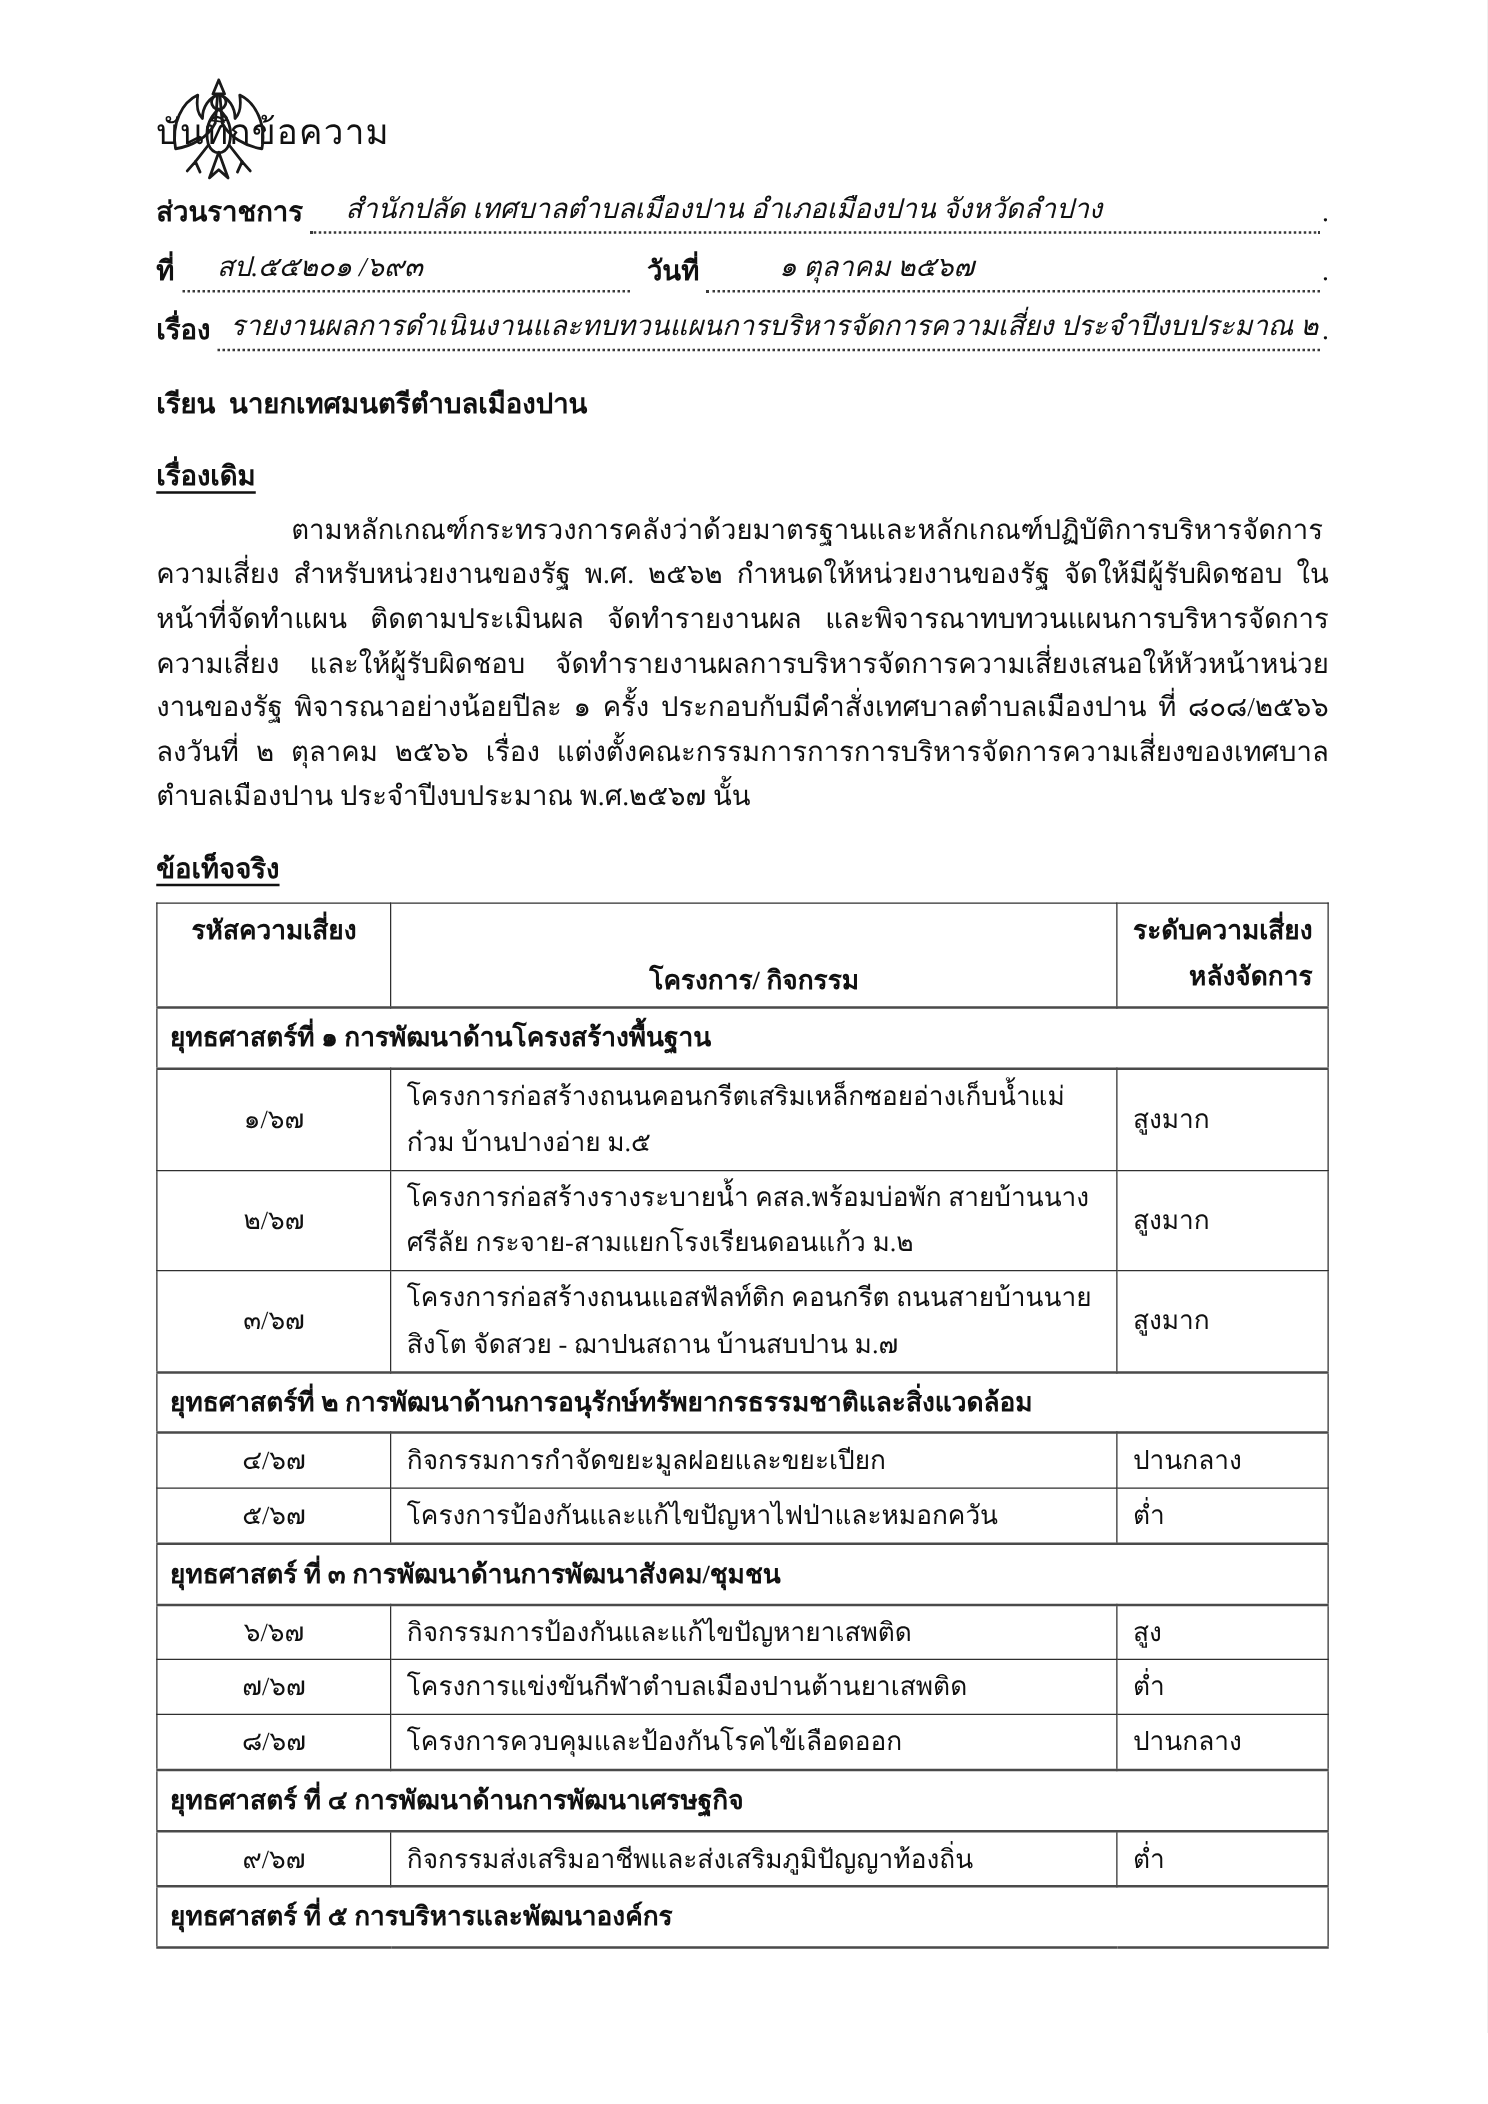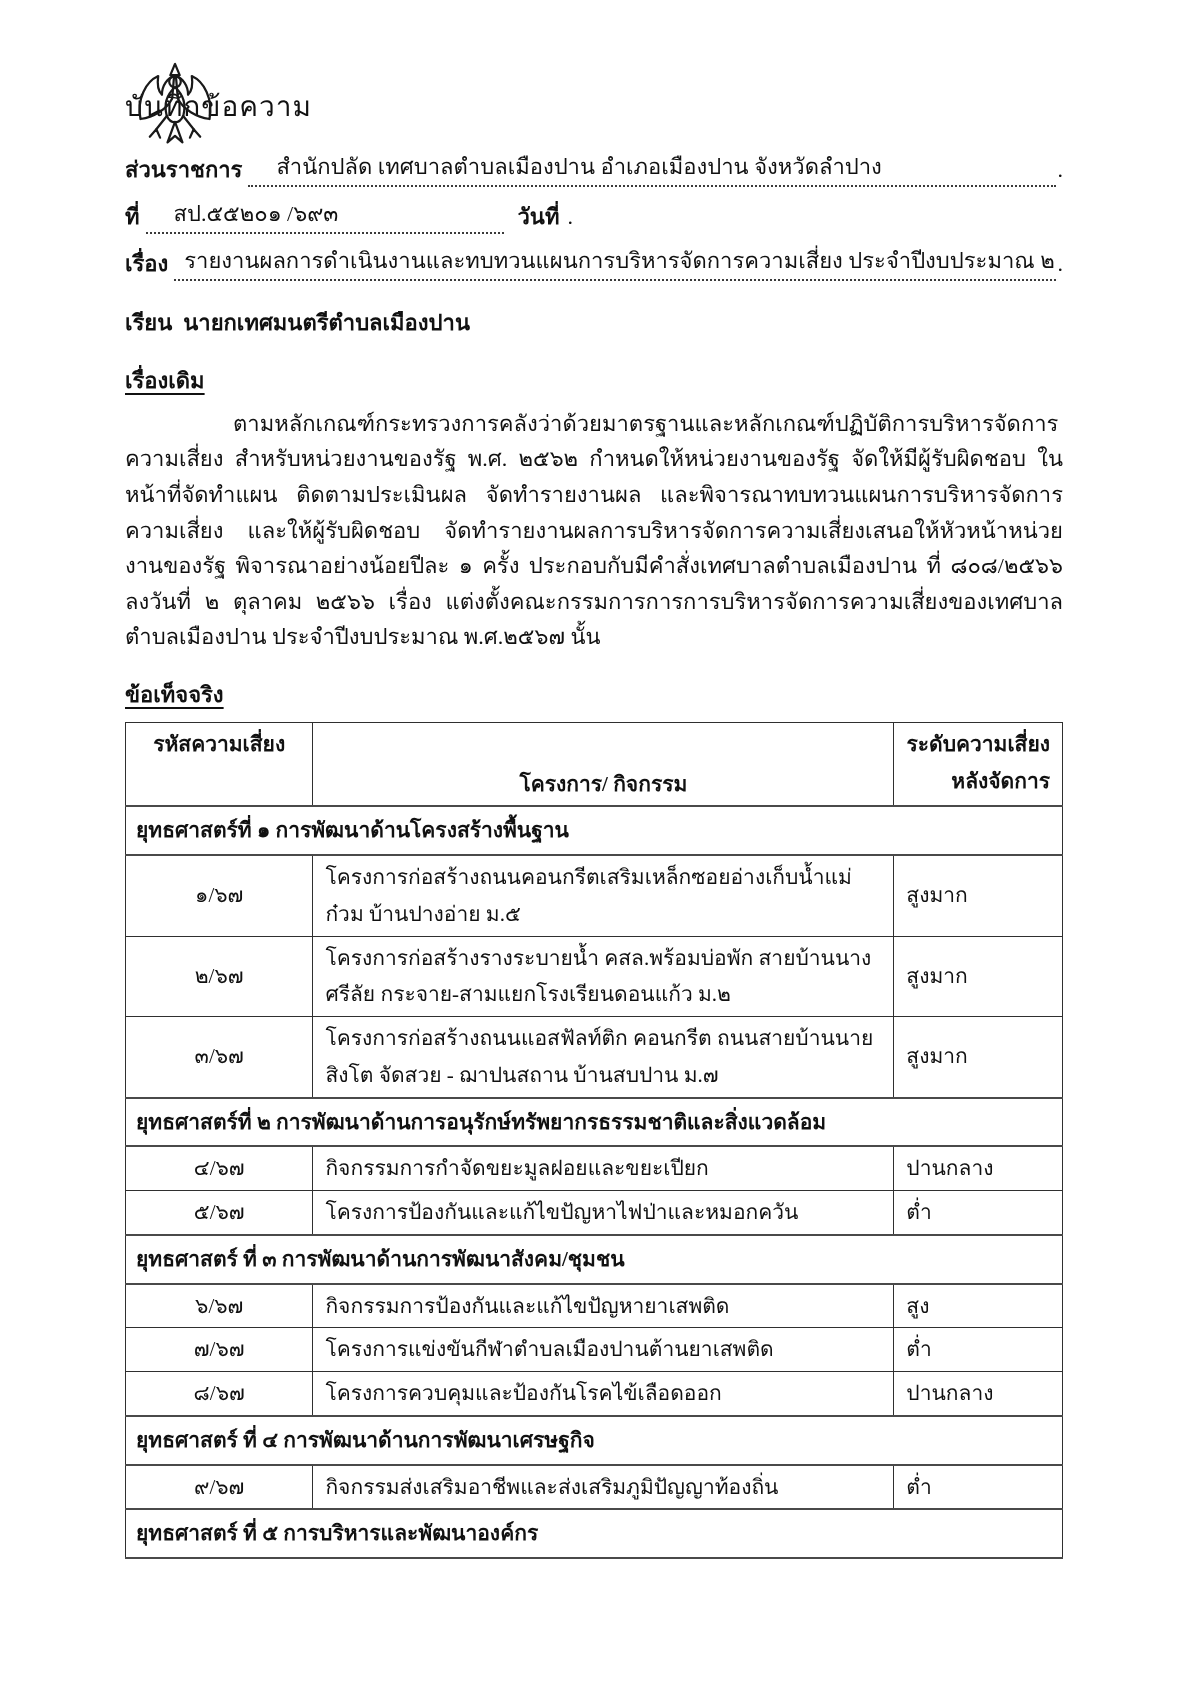--- a/index.html
+++ b/index.html
@@ -25,20 +25,21 @@
     letter-spacing:1px;
   }
   .field-row { display:flex; align-items:flex-end; margin-bottom:9px; white-space:nowrap; }
   .f-label { font-weight:bold; flex:0 0 auto; padding-right:6px; }
   .dotfill {
     flex:1 1 auto;
     border-bottom:2px dotted #3a3a3a;
     padding:0 0 1px 28px;
     overflow:hidden;
     white-space:nowrap;
+    font-style:italic;
   }
   .dotfill.fixed { flex:0 0 330px; }
   .dotfill.date-fill { padding-left:58px; }
   .line-end { flex:0 0 auto; padding-left:2px; }
   .to-line { font-weight:bold; margin:24px 0 10px 0; }
   .sec-heading {
     font-weight:bold;
     text-decoration:underline;
     text-underline-offset:5px;
     margin:22px 0 8px 0;
@@ -98,20 +99,21 @@
   <div class="field-row">
     <span class="f-label">ส่วนราชการ</span>
     <span class="dotfill">สำนักปลัด  เทศบาลตำบลเมืองปาน  อำเภอเมืองปาน  จังหวัดลำปาง</span>
     <span class="line-end">.</span>
   </div>
 
   <div class="field-row">
     <span class="f-label">ที่</span>
     <span class="dotfill fixed">สป.๕๕๒๐๑ /๖๙๓</span>
     <span class="f-label" style="padding-left:14px;">วันที่</span>
+    <span class="dotfill date-fill">๑  ตุลาคม  ๒๕๖๗</span>
     <span class="line-end">.</span>
   </div>
 
   <div class="field-row">
     <span class="f-label">เรื่อง</span>
     <span class="dotfill" style="padding-left:10px;">รายงานผลการดำเนินงานและทบทวนแผนการบริหารจัดการความเสี่ยง ประจำปีงบประมาณ ๒๕๖๗</span>
     <span class="line-end">.</span>
   </div>
 
   <div class="to-line">

